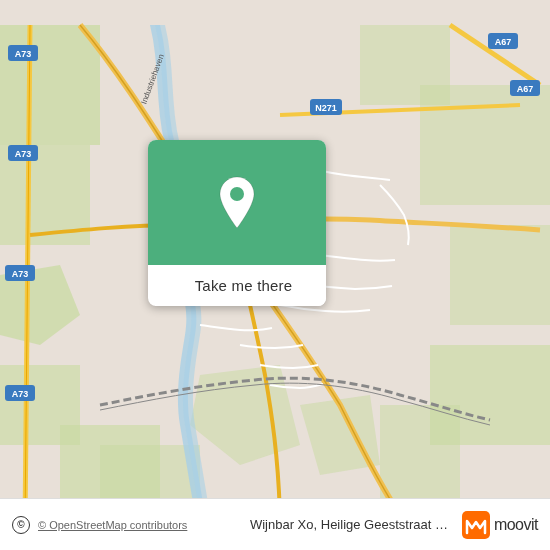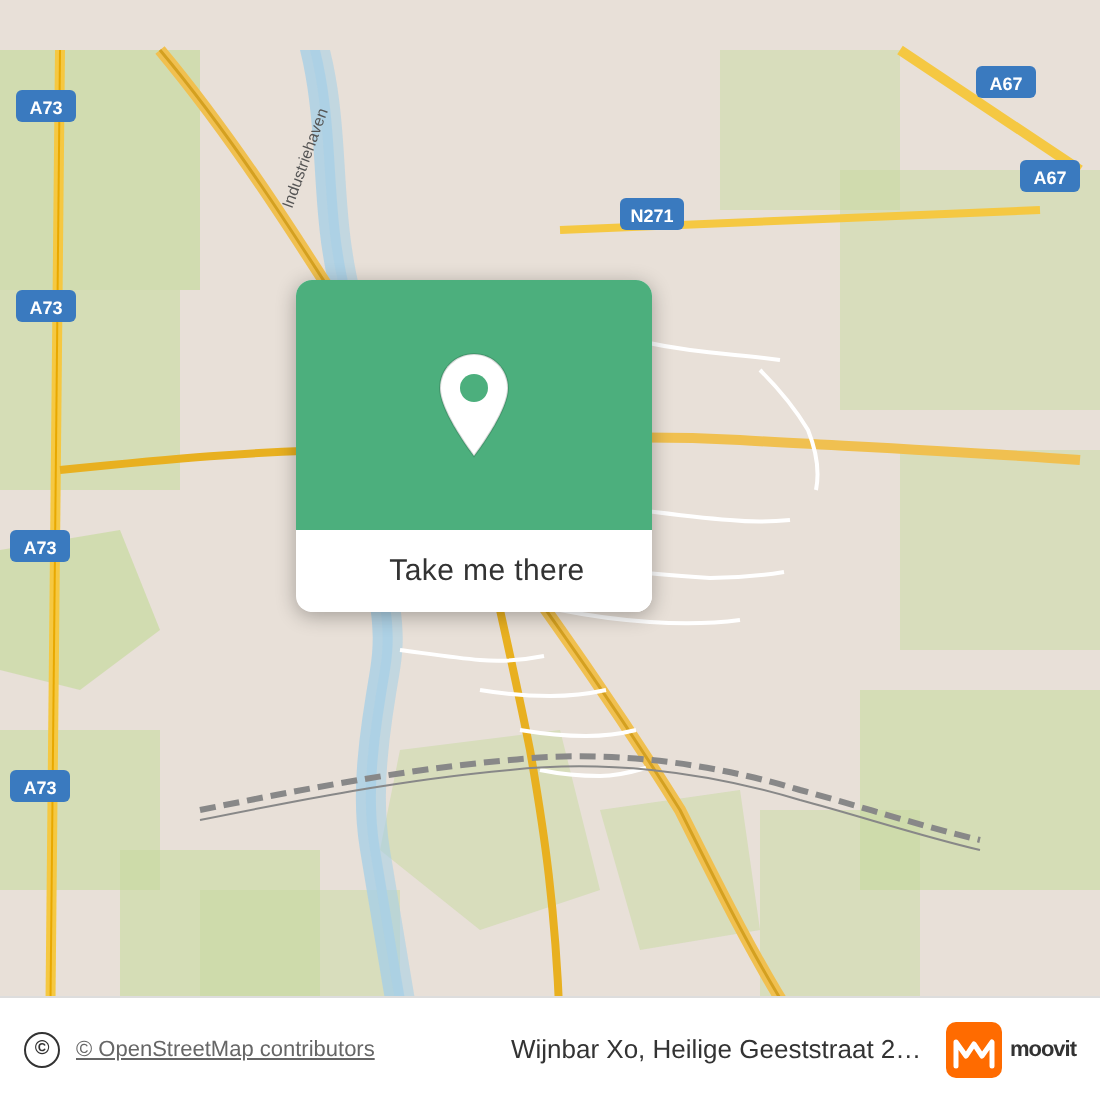--- a/index.html
+++ b/index.html
@@ -115,22 +115,22 @@
       gap: 4px;
       flex-shrink: 0;
     }
 
     #moovit-icon {
       width: 28px;
       height: 28px;
     }
 
     #moovit-text {
-      font-size: 11px;
-      font-weight: bold;
+      font-size: 16px;
+      font-weight: normal;
       color: #333;
       letter-spacing: -0.5px;
     }
 
     #address-text {
       font-size: 13px;
       color: #333;
       flex: 1;
       white-space: nowrap;
       overflow: hidden;

